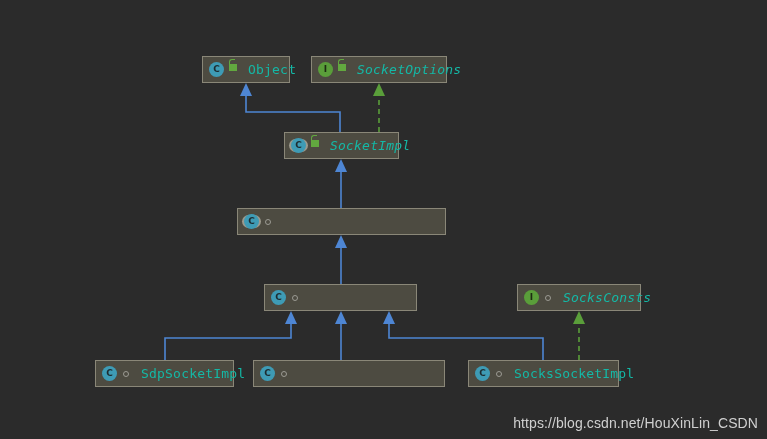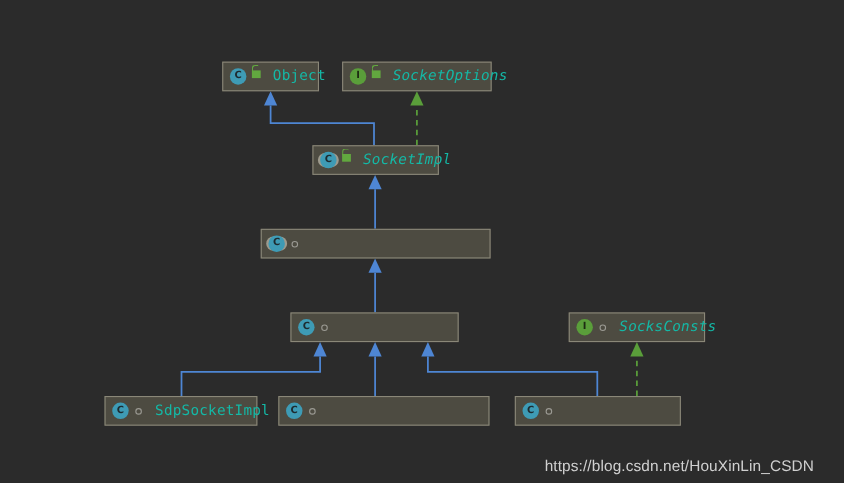--- a/index.html
+++ b/index.html
@@ -95,21 +95,21 @@
   }
   .node-label {
     font-size: 13px;
     color: #14b8a6;
     letter-spacing: 0.2px;
     padding-left: 3px;
   }
   .node-label.italic { font-style: italic; }
   .watermark {
     position: absolute;
-    right: 27px;
+    right: 9px;
     bottom: 8px;
     font-family: "Liberation Sans", sans-serif;
     font-size: 14px;
     color: #d0d0d0;
     letter-spacing: 0.1px;
     z-index: 3;
   }
 </style>
 </head>
 <body>
@@ -187,17 +187,18 @@
         <span class="kind-icon kind-class">C</span>
         <span class="vis-slot">
           <span class="vis-package-dot"></span>
         </span>
       </div>
       <div class="node" style="left: 468px; top: 360px; width: 151px;">
         <span class="kind-icon kind-class">C</span>
         <span class="vis-slot">
           <span class="vis-package-dot"></span>
         </span>
+        <span class="node-label">SocksSocketImpl</span>
       </div>
     </div>
 
   <div class="watermark">https://blog.csdn.net/HouXinLin_CSDN</div>
 </div>
 
 </body></html>

